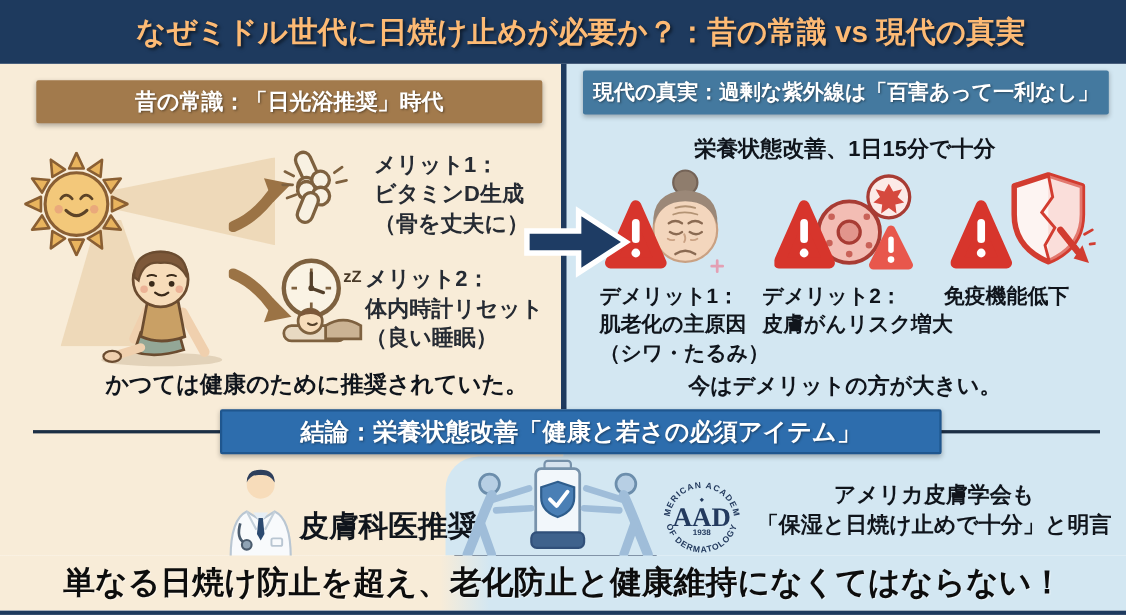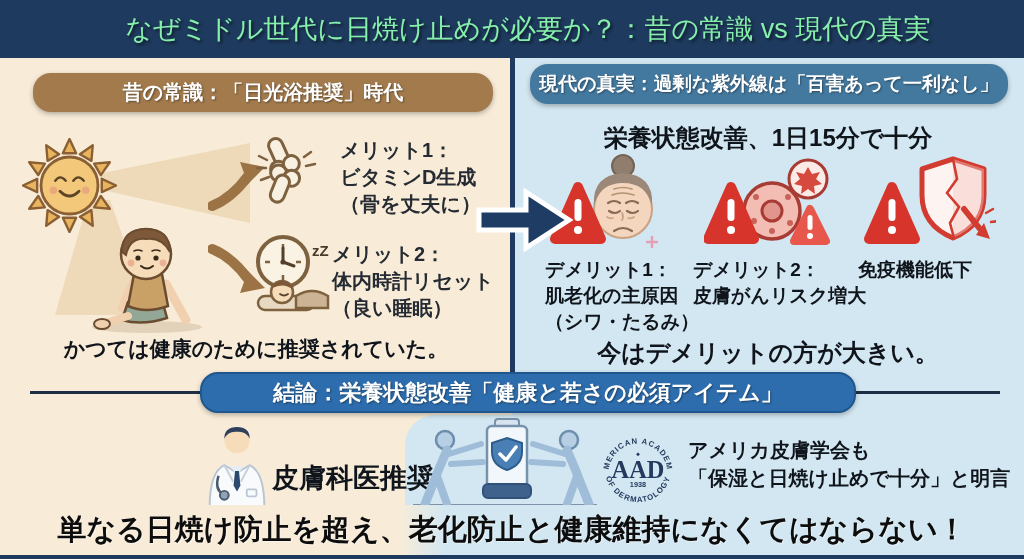--- a/index.html
+++ b/index.html
@@ -5,46 +5,46 @@
   html,body{margin:0;padding:0;background:#fff;}
   #stage{
     position:relative;width:1024px;height:559px;overflow:hidden;
     font-family:"Liberation Sans","DejaVu Sans",sans-serif;
     border-bottom:4px solid #1e3a5e;box-sizing:border-box;
   }
   .abs{position:absolute;}
   
   .titlebar{left:0;top:0;width:1024px;height:58px;background:#1e3a5e;
     display:flex;align-items:center;justify-content:center;}
-  .titlebar span{color:#86efac;font-size:27px;font-weight:400;
+  .titlebar span{color:#fdba74;font-size:27px;font-weight:700;
     text-shadow:2px 2px 3px rgba(0,0,0,.55);white-space:nowrap;margin-left:32px;}
   
   .panel-left{left:0;top:58px;width:512px;height:447px;background:#f8ecd8;}
   .panel-right{left:512px;top:58px;width:512px;height:447px;background:#d3e7f2;}
   .blue-bulge{left:405px;top:415px;width:110px;height:90px;background:#d3e7f2;border-radius:30px 0 0 0;}
   .divider{left:510px;top:58px;width:5px;height:314px;background:#1e3a5e;}
   
-  .pill{border-radius:18px;display:flex;align-items:center;justify-content:center;
+  .pill{border-radius:2px;display:flex;align-items:center;justify-content:center;
     box-shadow:0 2px 5px rgba(0,0,0,.28);}
   .pill span{color:#fff;font-weight:800;white-space:nowrap;
     text-shadow:1px 1px 2px rgba(0,0,0,.4);}
   .pill-old{left:33px;top:73px;width:460px;height:39px;background:#a27a4c;}
   .pill-old span{font-size:20px;}
   .pill-new{left:530px;top:64px;width:478px;height:40px;background:#44799f;}
   .pill-new span{font-size:19px;}
   .pill-conclusion{left:200px;top:372px;width:656px;height:41px;background:#2d6dad;
     border:2px solid #1f568e;box-sizing:border-box;z-index:5;}
   .pill-conclusion span{font-size:22px;}
   
   .merit{color:#262b33;font-size:20px;line-height:27px;font-weight:800;white-space:nowrap;}
   .demerit{color:#10151c;font-size:19px;line-height:26px;font-weight:800;text-align:left;white-space:nowrap;}
-  .subline{color:#10151c;font-size:24px;font-weight:800;text-align:center;white-space:nowrap;}
+  .subline{color:#10151c;font-size:20px;font-weight:800;text-align:center;white-space:nowrap;}
   .footline{color:#10151c;font-size:21px;font-weight:800;text-align:center;white-space:nowrap;}
   .doc-label{color:#10151c;font-size:27px;font-weight:800;white-space:nowrap;margin-top:16px;}
-  .statement{color:#10151c;font-size:20px;line-height:28px;font-weight:800;white-space:nowrap;}
+  .statement{color:#10151c;font-size:20px;line-height:28px;font-weight:800;white-space:nowrap;text-align:center;}
   
   .rule{height:3px;background:#1c2f45;top:391px;z-index:1;}
   
   .beam{background:rgba(226,196,149,.45);}
   
   .footer-banner{left:0;top:505px;width:1024px;height:50px;
     background:linear-gradient(90deg,#f8ecd8 0px,#f8ecd8 400px,#d3e7f2 445px,#d3e7f2 100%);
     display:flex;align-items:center;justify-content:center;}
   .footer-banner span{color:#0d0d0d;font-size:29px;font-weight:900;white-space:nowrap;
     text-shadow:1px 1px 0 rgba(255,255,255,.45);}
@@ -150,21 +150,21 @@
     <path d="M22,54 Q24,46 34,47 Q42,48 42,55 Q36,50 28,52 Z" fill="#7d5839"></path>
     <path d="M30,60 q4,3 8,0" fill="none" stroke="#54402a" stroke-width="1.8" stroke-linecap="round"></path>
     <path d="M46,62 Q62,52 78,62 L78,74 L46,74 Z" fill="#cbb393" stroke="#7e613f" stroke-width="2.5"></path>
   </svg>
   <div class="abs merit" style="left:332px;top:241px;">
     <div>メリット2：</div>
     <div>体内時計リセット</div>
     <div>（良い睡眠）</div>
   </div>
 
-  <div class="abs footline" style="left:0;top:335px;width:512px;">
+  <div class="abs footline" style="left:0;top:335px;width:512px;padding-left:32px;">
     <span>かつては健康のために推奨されていた。</span>
   </div>
 
   <div class="abs pill pill-new">
     <span>現代の真実：過剰な紫外線は「百害あって一利なし」</span>
   </div>
   <div class="abs subline" style="left:512px;top:122px;width:512px;">
     <span>栄養状態改善、1日15分で十分</span>
   </div>
 

